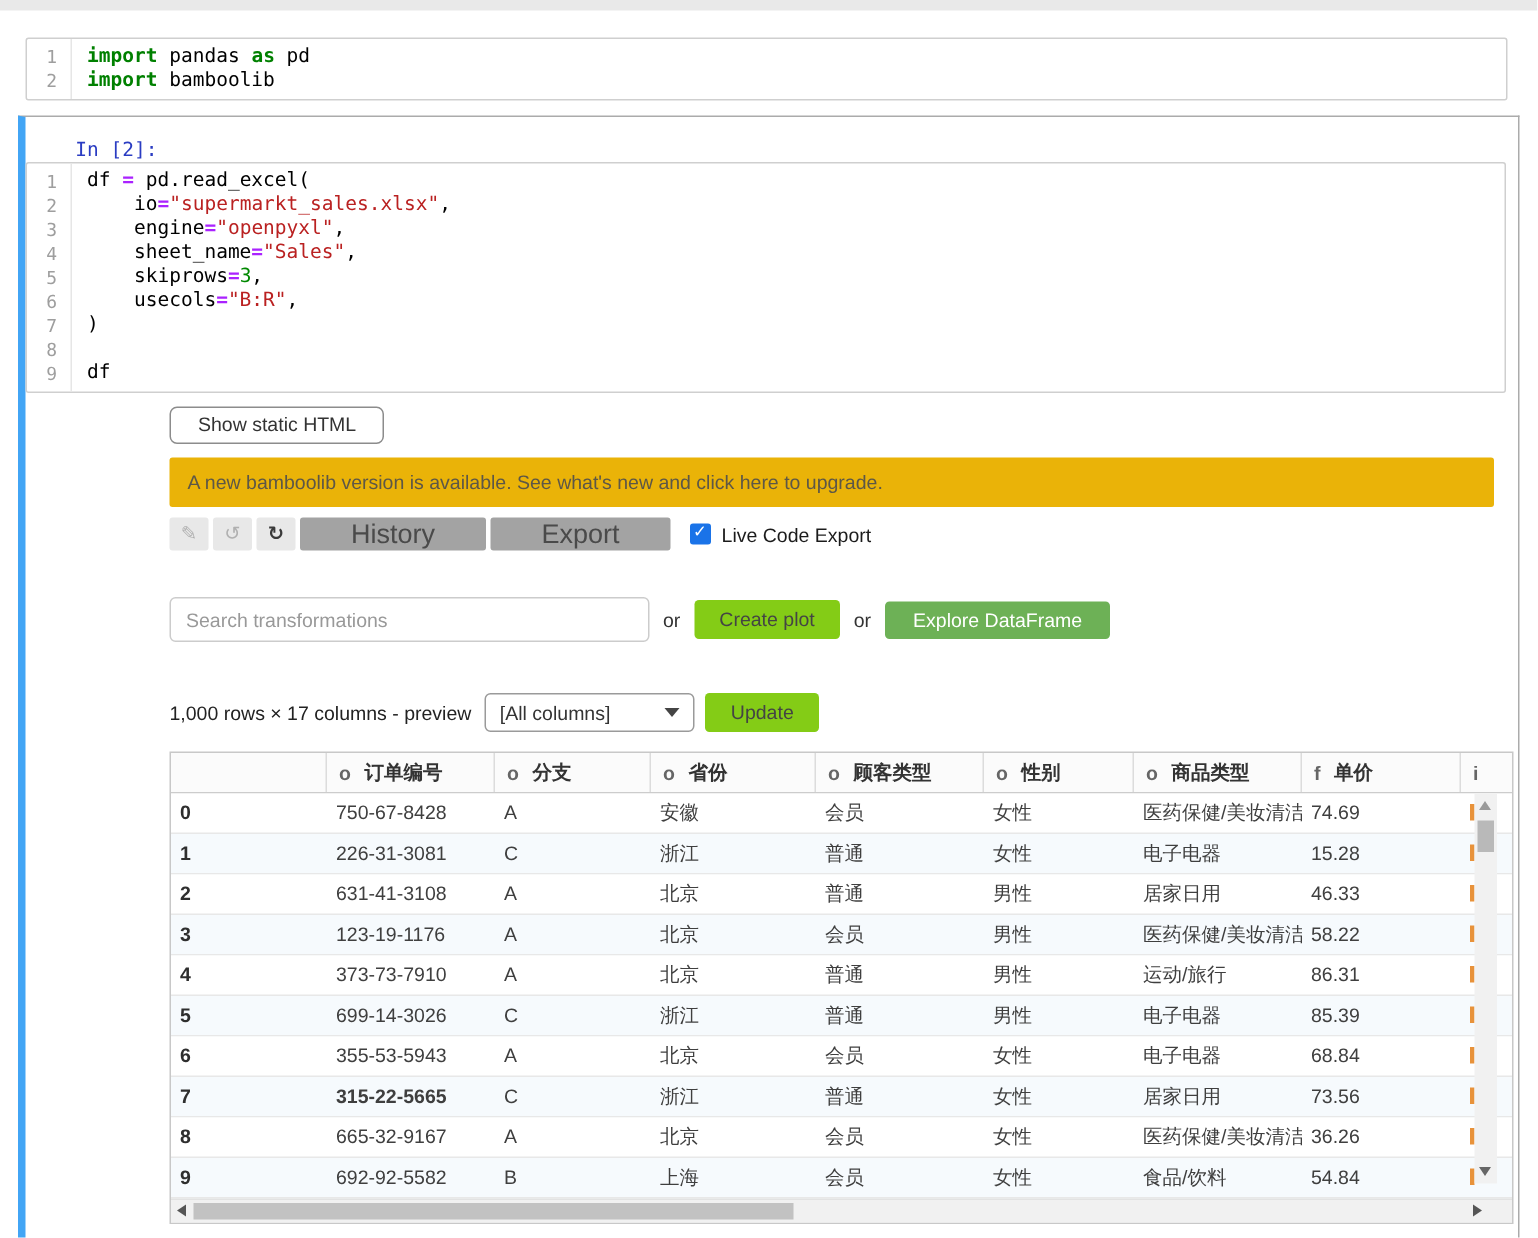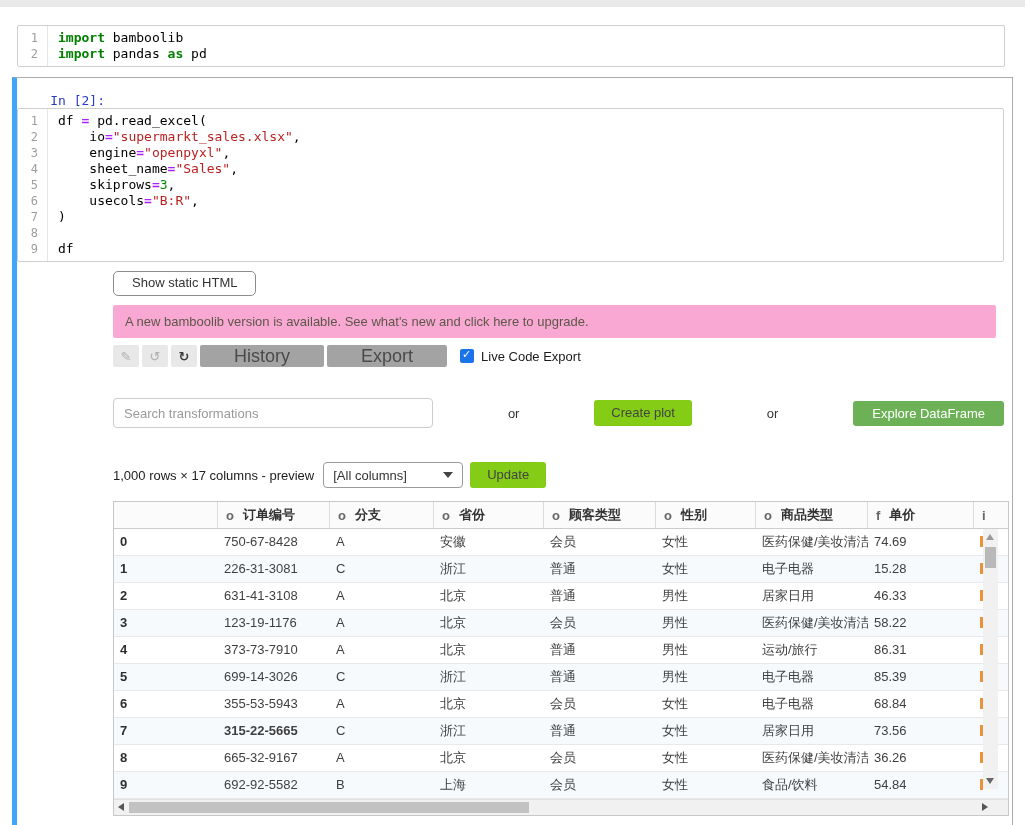--- a/index.html
+++ b/index.html
@@ -21,33 +21,33 @@
   .tok-o{color:#AA22FF;font-weight:bold;}
   .tok-n{color:#008800;}
   
   .selcell{margin:10px 12px 0 12px;border:1px solid #ababab;border-left:5px solid #42A5F5;
     padding:6px 8px 10px 0;background:#fff;}
   .selcell .cellrow{margin:0 0 0 0;flex-direction:column;}
   .irow{margin-left:96px;}
   
   .btn-outline{display:inline-block;margin-top:9px;height:23px;line-height:21px;padding:0 18px;
     background:#fff;border:1px solid #8c8c8c;border-radius:5px;font-size:13px;color:#333;cursor:pointer;}
-  .banner{margin-top:9px;margin-right:8px;background:#f9a8d4;border-radius:2px;
+  .banner{margin-top:9px;margin-right:8px;background:#eab308;border-radius:2px;
     padding:9px 12px;font-size:13px;color:#5d5747;}
   .toolbar{margin-top:7px;display:flex;align-items:center;}
   .iconbtn{width:26px;height:22px;background:#e8e8e8;border-radius:2px;margin-right:3px;
     display:flex;align-items:center;justify-content:center;font-size:13px;cursor:pointer;}
   .icon-dim{color:#b0b0b0;}
   .icon-dark{color:#3a3a3a;font-weight:bold;}
   .graybtn{height:22px;line-height:22px;padding:0 34px;background:#a3a3a3;border-radius:2px;
     font-size:18px;color:#4a4a4a;margin-right:3px;cursor:pointer;}
   .chk{width:14px;height:14px;background:#1a73e8;border-radius:2px;margin-left:10px;position:relative;cursor:pointer;}
   .chk::after{content:"✓";position:absolute;left:2px;top:-1px;color:#fff;font-size:11px;font-weight:bold;}
   .chklabel{margin-left:7px;font-size:13px;color:#1b1b1b;}
-  .searchrow{margin-top:31px;display:flex;align-items:center;justify-content:space-between;}
+  .searchrow{margin-top:31px;display:flex;align-items:center;}
   .searchinput{width:320px;height:30px;box-sizing:border-box;border:1px solid #ccc;border-radius:4px;
     padding:0 10px;font-size:13px;color:#333;font-family:"Liberation Sans","DejaVu Sans",sans-serif;}
   .searchinput::placeholder{color:#999;}
   .ortext{margin:0 9px;font-size:13px;color:#333;}
   .flatbtn{height:26px;line-height:26px;padding:0 17px;background:#84cc16;border-radius:3px;
     font-size:13px;color:#444;cursor:pointer;}
   .greenbtn{height:25px;line-height:25px;padding:0 19px;background:#6db156;border-radius:3px;
     font-size:13px;color:#fff;cursor:pointer;}
   .previewrow{margin-top:34px;display:flex;align-items:center;}
   .previewtext{font-size:13px;color:#222;}
@@ -94,22 +94,22 @@
 
 <div class="topstrip"></div>
 
 <div class="cellrow">
   <div class="codebox">
     <div class="gutter">
         <div>1</div>
         <div>2</div>
       </div>
     <div class="codelines">
+        <div class="codeline"><span class="tok-k">import</span><span> pandas </span><span class="tok-k">as</span><span> pd</span></div>
         <div class="codeline"><span class="tok-k">import</span><span> bamboolib</span></div>
-        <div class="codeline"><span class="tok-k">import</span><span> pandas </span><span class="tok-k">as</span><span> pd</span></div>
       </div>
   </div>
 </div>
 
 <div class="selcell">
   <div class="cellrow">
     <div class="pcol">In [2]:</div>
     <div class="codebox">
       <div class="gutter">
           <div>1</div>

